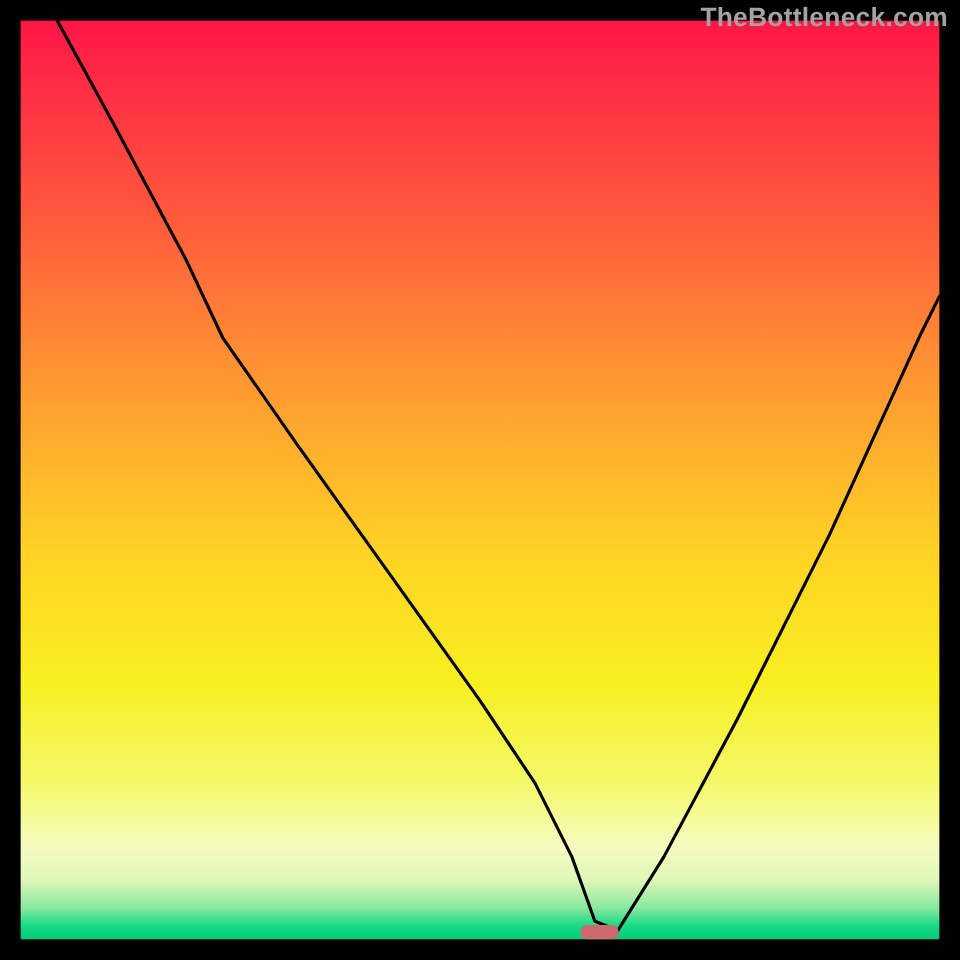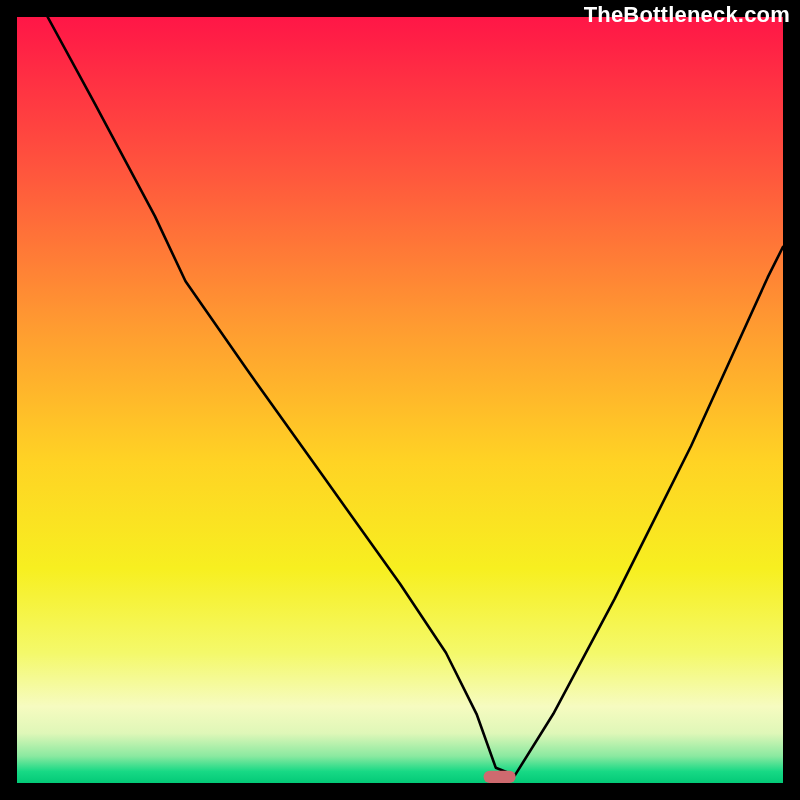--- a/index.html
+++ b/index.html
@@ -22,21 +22,21 @@
     width: 766px;
     height: 766px;
   }
   .watermark {
     position: absolute;
     top: 2px;
     right: 10px;
     font-family: Arial, Helvetica, sans-serif;
     font-size: 22px;
     font-weight: 600;
-    color: #ffffff;
+    color: #a3a3a3;
     letter-spacing: 0.2px;
   }
   svg {
     display: block;
   }
 </style>
 </head>
 <body>
 
 <div class="container">

